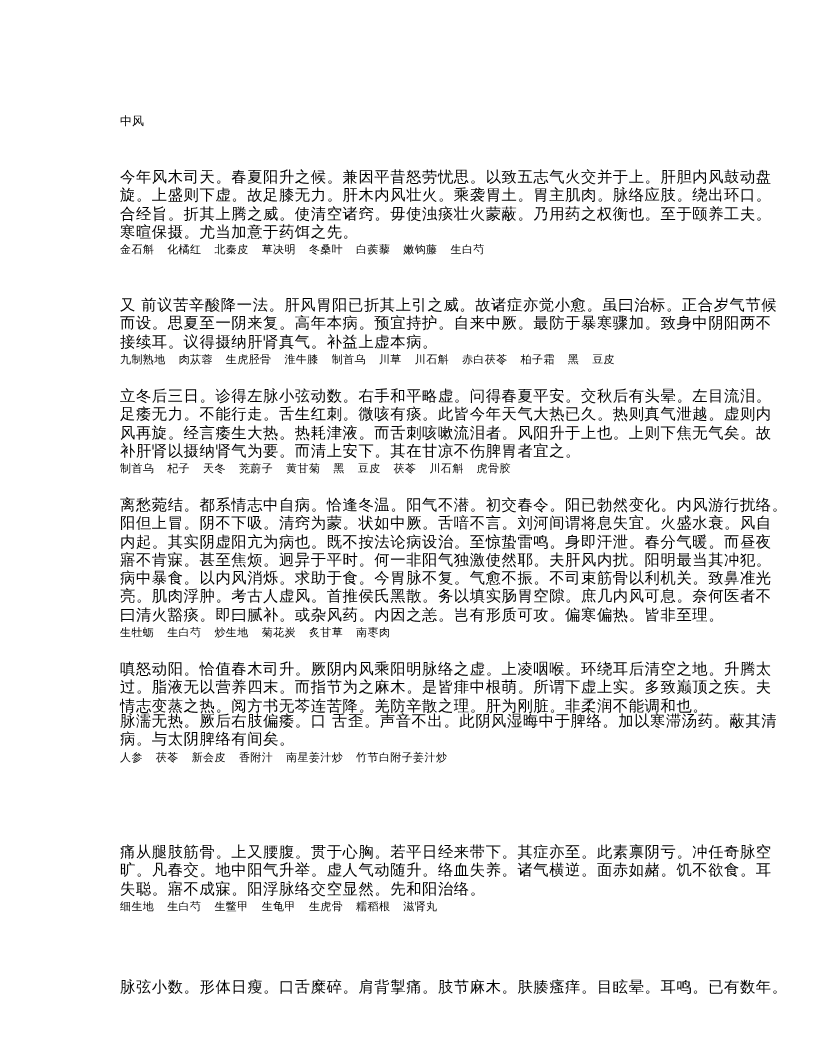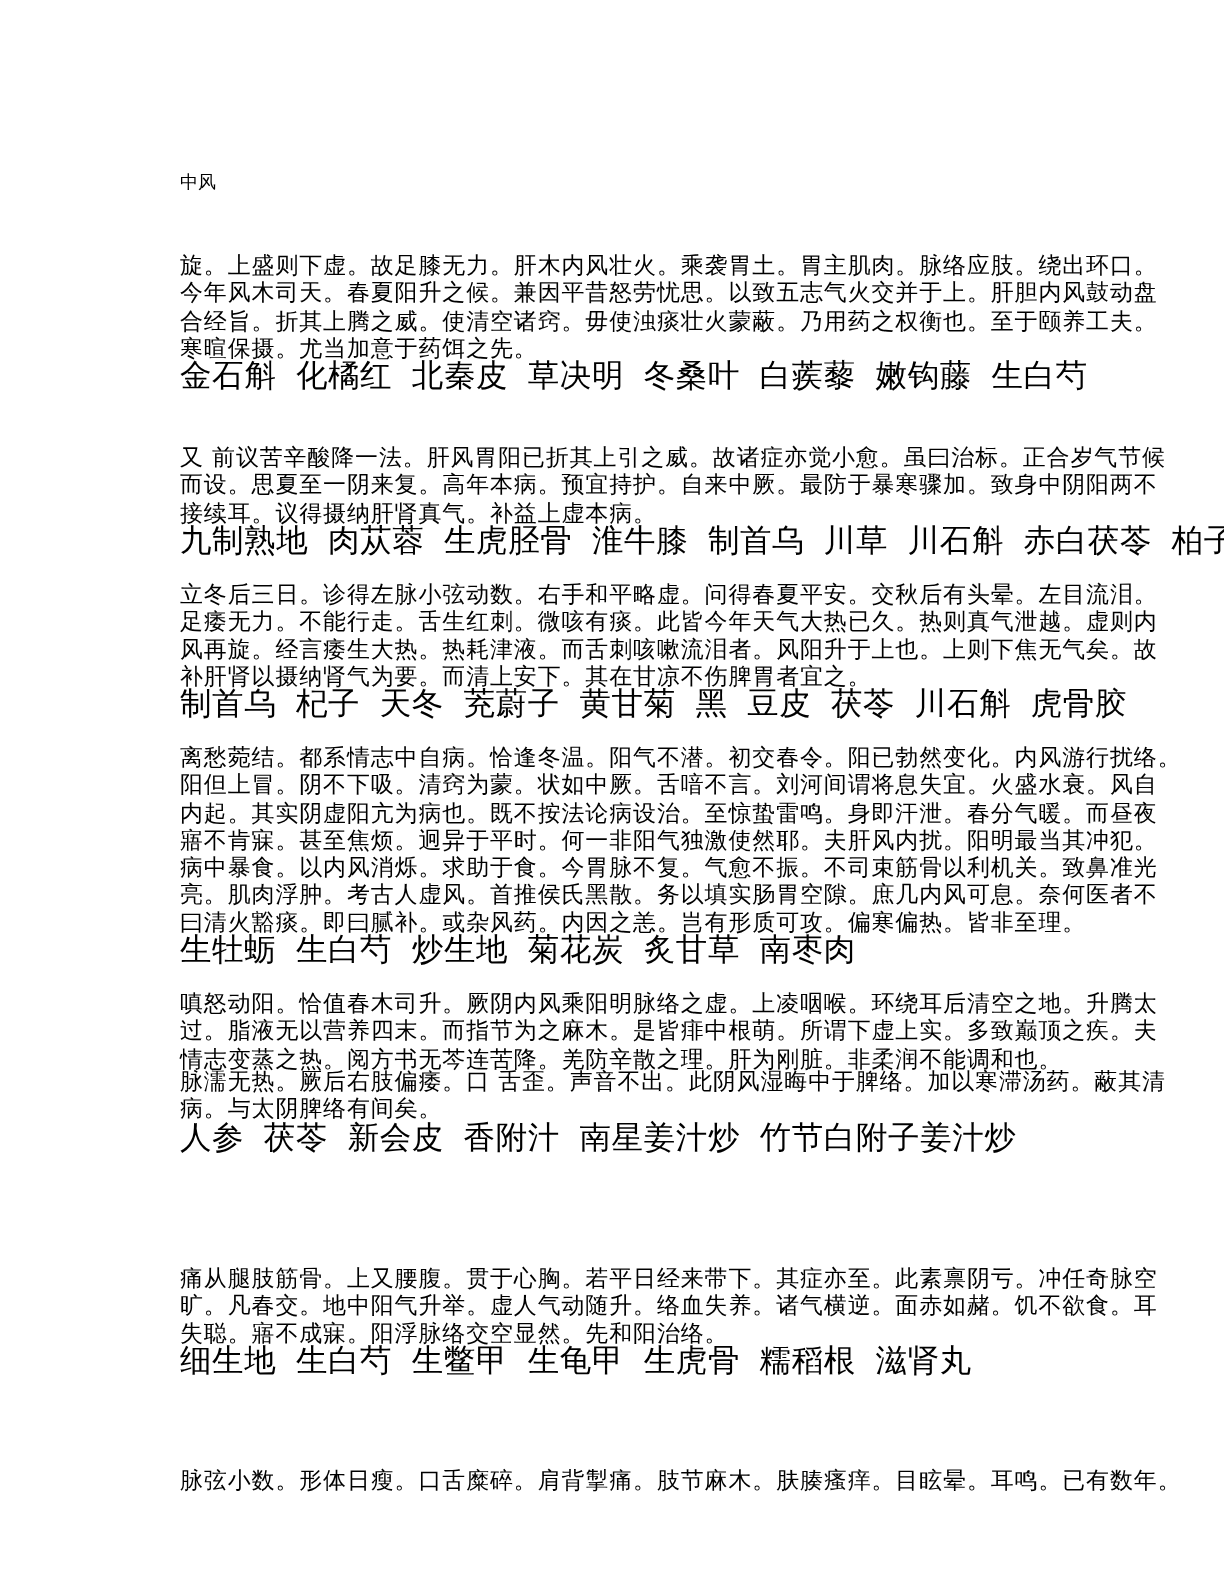--- a/index.html
+++ b/index.html
@@ -37,37 +37,38 @@
     .line {
       display: block;
       font-size: 15.3px;
       line-height: 18.3px;
       height: 18.3px;
       white-space: nowrap;
       letter-spacing: 0.6px;
     }
     .rx {
       display: block;
-      font-size: 21px;
+      font-size: 11px;
       line-height: 18.3px;
       height: 18.3px;
       white-space: nowrap;
       letter-spacing: 0.4px;
+      font-family: Liberation Mono, monospace;
     }
     .rx span { margin-right: 6px; }
   </style>
 </head>
 <body>
 
 <div class="page">
   <div class="title">中风</div>
 
   <div class="section" style="top:168px">
+    <span class="line">今年风木司天。春夏阳升之候。兼因平昔怒劳忧思。以致五志气火交并于上。肝胆内风鼓动盘</span>
     <span class="line">旋。上盛则下虚。故足膝无力。肝木内风壮火。乘袭胃土。胃主肌肉。脉络应肢。绕出环口。</span>
-    <span class="line">今年风木司天。春夏阳升之候。兼因平昔怒劳忧思。以致五志气火交并于上。肝胆内风鼓动盘</span>
     <span class="line">合经旨。折其上腾之威。使清空诸窍。毋使浊痰壮火蒙蔽。乃用药之权衡也。至于颐养工夫。</span>
     <span class="line">寒暄保摄。尤当加意于药饵之先。</span>
     <span class="rx">
       <span>金石斛</span>
       <span>化橘红</span>
       <span>北秦皮</span>
       <span>草决明</span>
       <span>冬桑叶</span>
       <span>白蒺藜</span>
       <span>嫩钩藤</span>

